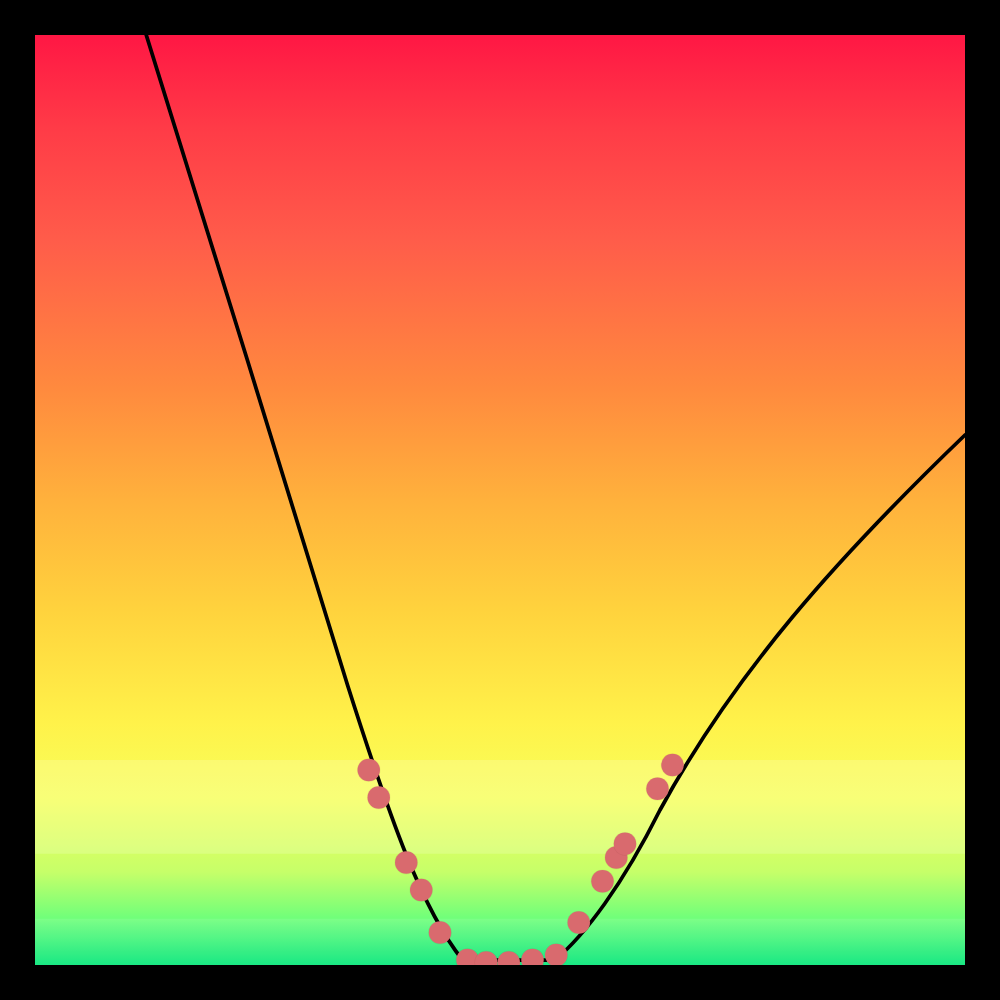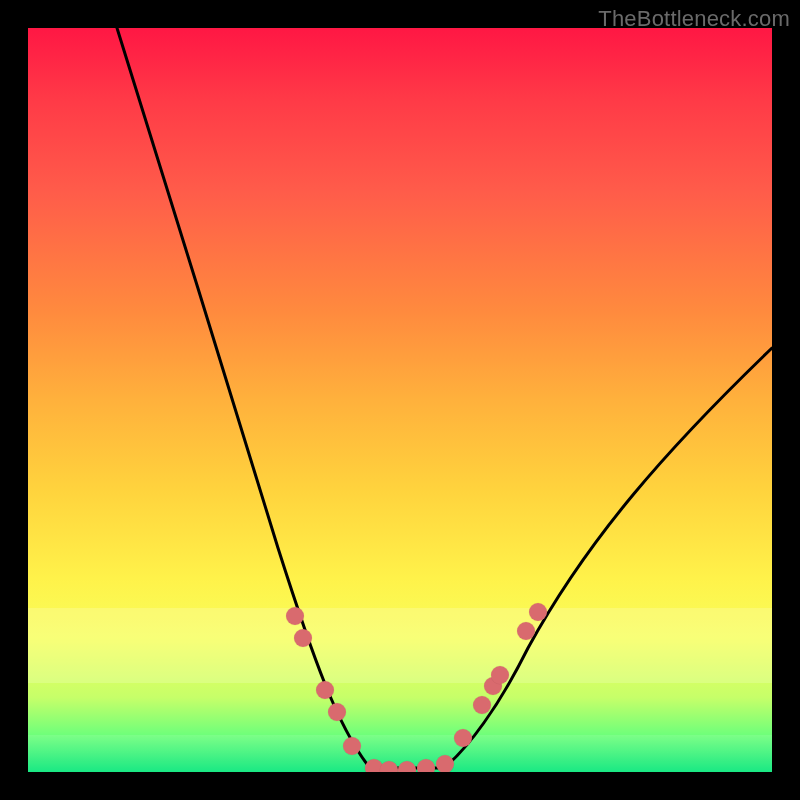--- a/index.html
+++ b/index.html
@@ -106,15 +106,14 @@
 
     <div class="dot" style="left:435px; top:710px;"></div>
     <div class="dot" style="left:454px; top:677px;"></div>
     <div class="dot" style="left:465px; top:658px;"></div>
     <div class="dot" style="left:472px; top:647px;"></div>
     <div class="dot" style="left:498px; top:603px;"></div>
     <div class="dot" style="left:510px; top:584px;"></div>
 
   </div>
 
-  <div class="watermark">TheBottleneck.com</div>
 
 </div>
 
 </body></html>

